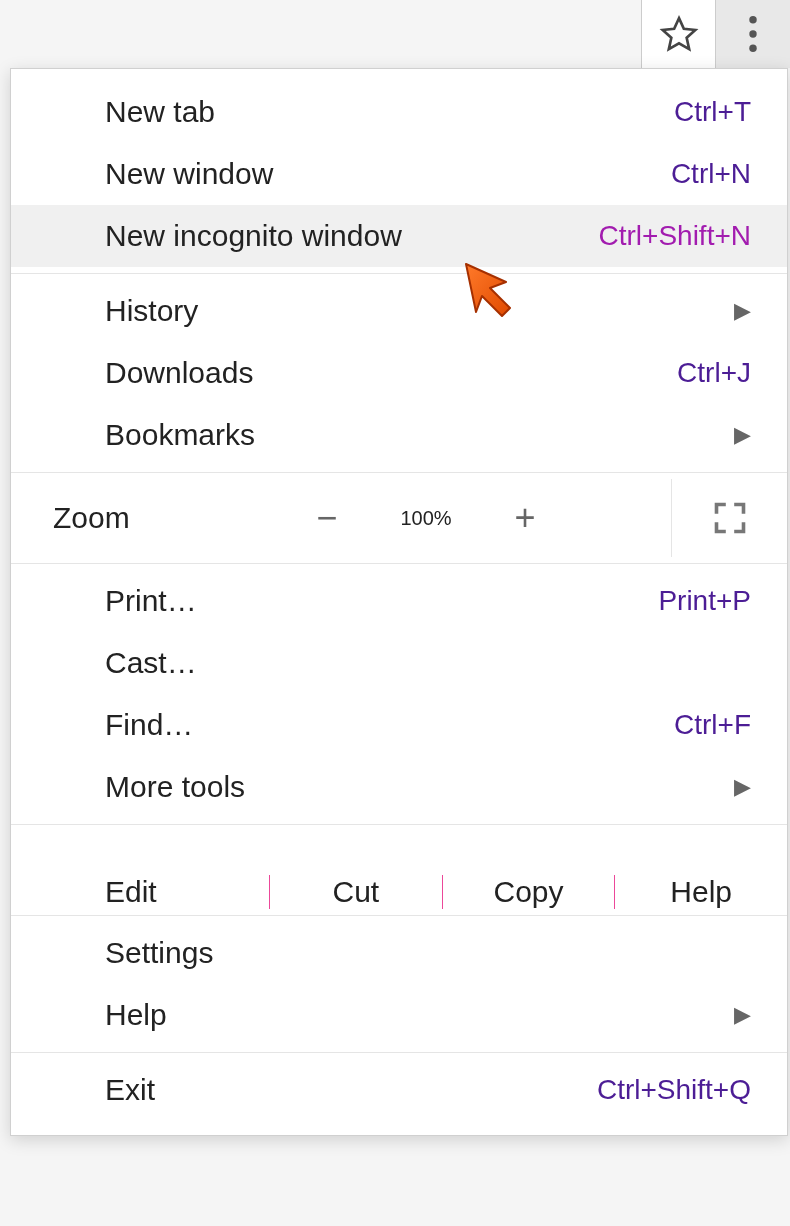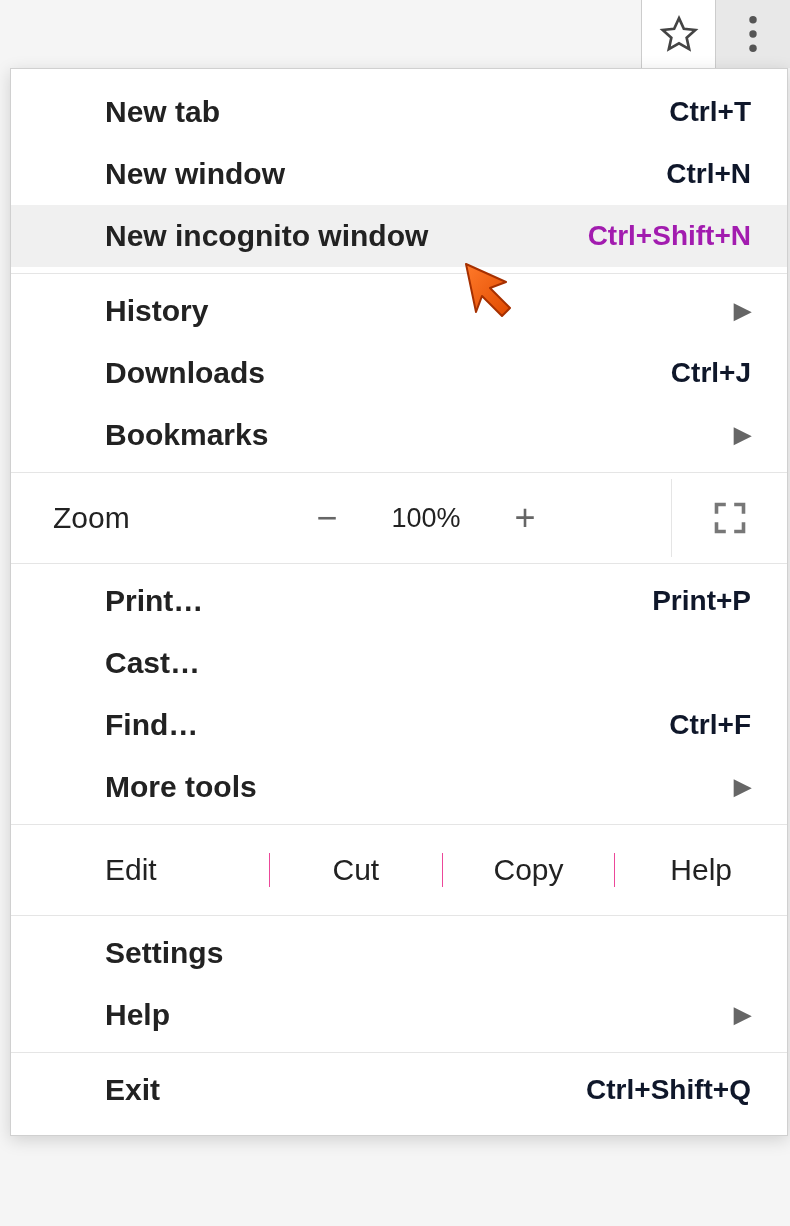--- a/index.html
+++ b/index.html
@@ -40,55 +40,54 @@
   }
   
   .menu-item {
     display: flex;
     align-items: center;
     justify-content: space-between;
     padding: 0 36px 0 94px;
     height: 62px;
     cursor: pointer;
     position: relative;
-    font-weight: bold;
   }
   .menu-item.first { margin-top: 12px; }
-  .menu-item .shortcut { color: #0f172a; font-size: 28px; }
+  .menu-item .shortcut { color: #4c1d95; font-size: 28px; }
   .menu-item.highlight { background: #f0f0f0; }
   .menu-item .arrow { color: #666; font-size: 22px; }
   
   .sep { height: 1px; background: #e5e5e5; margin: 6px 0; }
   
   .zoom-row {
     display: flex;
     align-items: center;
     height: 78px;
     padding-left: 42px;
   }
   .zoom-label { flex: 0 0 230px; }
   .zoom-btn {
     width: 88px;
     text-align: center;
     color: #666;
     font-size: 36px;
     cursor: pointer;
   }
-  .zoom-val { width: 110px; text-align: center; color: #222; font-size: 27px; }
+  .zoom-val { width: 110px; text-align: center; color: #222; font-size: 20px; }
   .fs-box {
     width: 116px;
     height: 78px;
     border-left: 1px solid #e5e5e5;
     display: flex; align-items: center; justify-content: center;
     margin-left: auto;
   }
   
   .edit-row {
     display: flex;
-    align-items: center;
+    align-items: flex-end;
     height: 78px;
     padding-left: 94px;
   }
   .edit-label { flex: 0 0 164px; display:flex; align-items:center; }
   .edit-btn {
     flex: 1;
     border-left: 1px solid #ec4899;
     display: flex; align-items: center; justify-content: center;
     cursor: pointer;
   }

